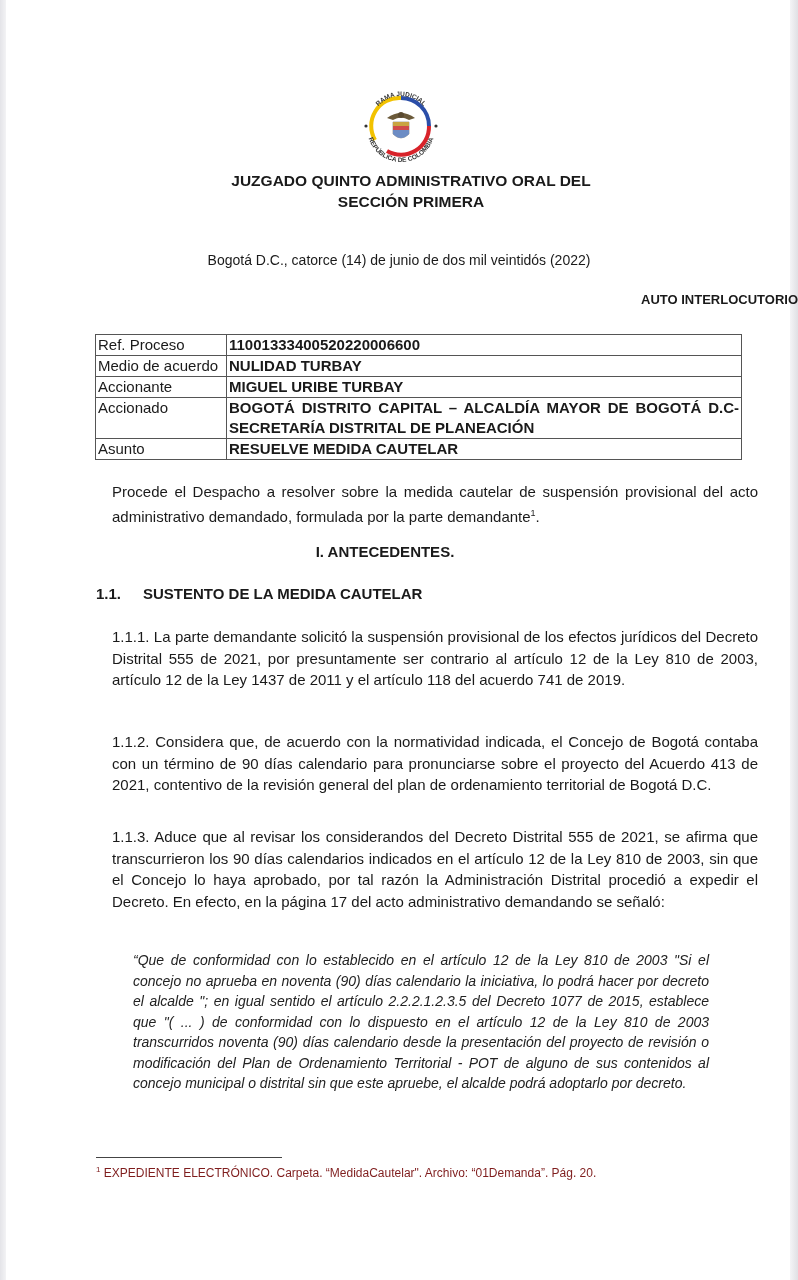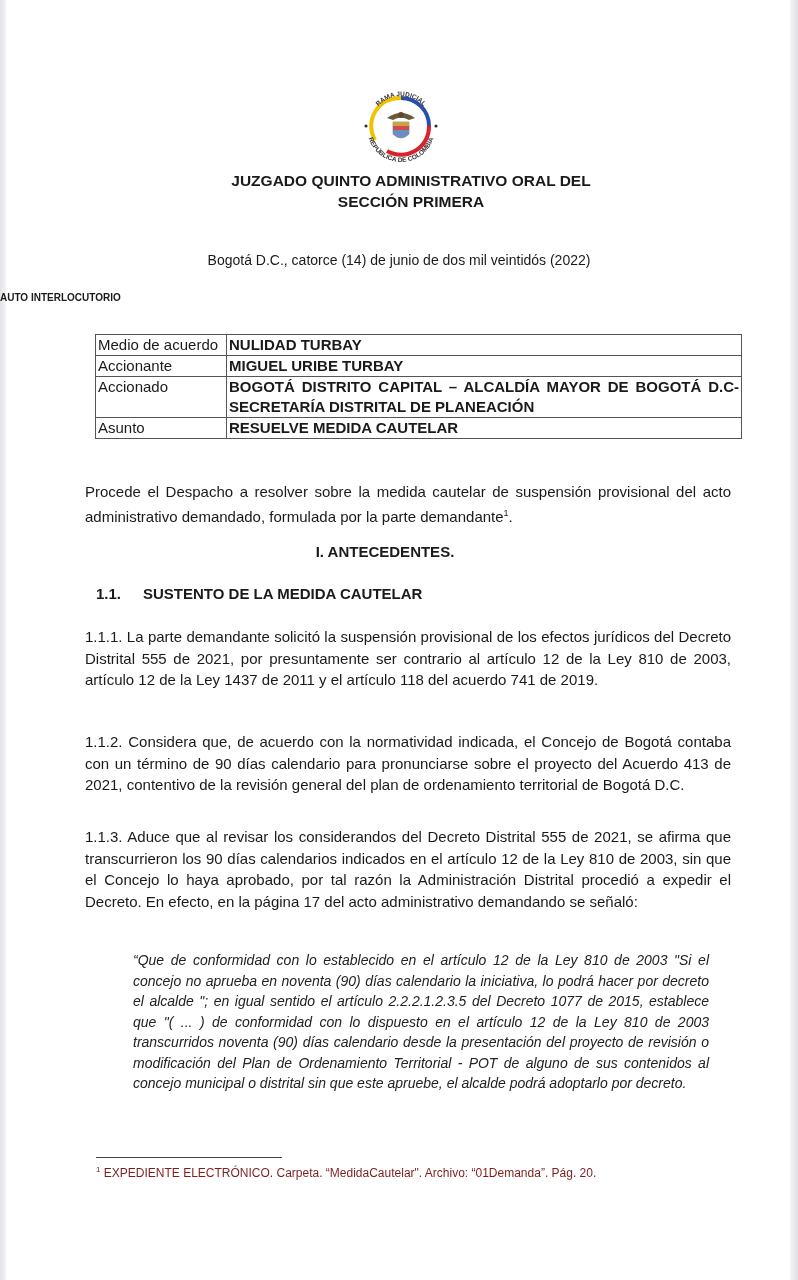--- a/index.html
+++ b/index.html
@@ -16,30 +16,30 @@
       background: linear-gradient(to left, #e0e0e4, #f4f4f6); }
 
     .seal { position: absolute; left: 357px; top: 82px; width: 88px; height: 88px; }
 
     .header { position: absolute; left: 12px; width: 798px; text-align: center;
       font-weight: bold; font-size: 15.5px; line-height: 21px; top: 170px; }
     .header div { white-space: nowrap; }
 
     .date-line { position: absolute; left: 0; width: 798px; text-align: center;
       top: 252px; font-size: 14px; }
-    .auto-title { position: absolute; left: 0; width: 798px; text-align: left;
-      top: 292px; font-size: 10px; font-weight: bold; }
+    .auto-title { position: absolute; left: 0; width: 798px; text-align: right;
+      top: 292px; font-size: 13px; font-weight: bold; }
 
     table.ref { position: absolute; left: 95px; top: 334px; width: 647px;
       border-collapse: collapse; font-size: 15px; }
     table.ref td { border: 1.3px solid #555; padding: 0 2px; line-height: 20px; vertical-align: top; }
     table.ref td.k { width: 126px; font-weight: normal; }
     table.ref td.v { font-weight: bold; text-align: justify; }
 
-    .para { position: absolute; left: 85px; width: 646px; font-size: 15px;
+    .para { position: absolute; left: 112px; width: 646px; font-size: 15px;
       line-height: 21.5px; text-align: justify; }
     .para sup { font-size: 9px; }
     .center-bold { position: absolute; left: 0; width: 770px; text-align: center;
       font-weight: bold; font-size: 15px; }
     .subhead { position: absolute; left: 96px; font-weight: bold; font-size: 15px; }
     .subhead .num { display: inline-block; width: 47px; }
 
     .quote { position: absolute; left: 133px; width: 576px; font-style: italic;
       font-size: 14px; line-height: 20.5px; text-align: justify; color: #222; }
 
@@ -83,20 +83,24 @@
   <div>JUZGADO QUINTO ADMINISTRATIVO ORAL DEL</div>
   <div>SECCIÓN PRIMERA</div>
 </div>
 
 <div class="date-line">Bogotá D.C., catorce (14) de junio de dos mil veintidós (2022)</div>
 <div class="auto-title">AUTO INTERLOCUTORIO</div>
 
 <table class="ref">
   <tbody>
     <tr>
+      <td class="k">Ref. Proceso</td>
+      <td class="v">11001333400520220006600</td>
+    </tr>
+    <tr>
       <td class="k">Medio de acuerdo</td>
       <td class="v">NULIDAD TURBAY</td>
     </tr>
     <tr>
       <td class="k">Accionante</td>
       <td class="v">MIGUEL URIBE TURBAY</td>
     </tr>
     <tr>
       <td class="k">Accionado</td>
       <td class="v">BOGOTÁ DISTRITO CAPITAL – ALCALDÍA MAYOR DE BOGOTÁ D.C- SECRETARÍA DISTRITAL DE PLANEACIÓN</td>

